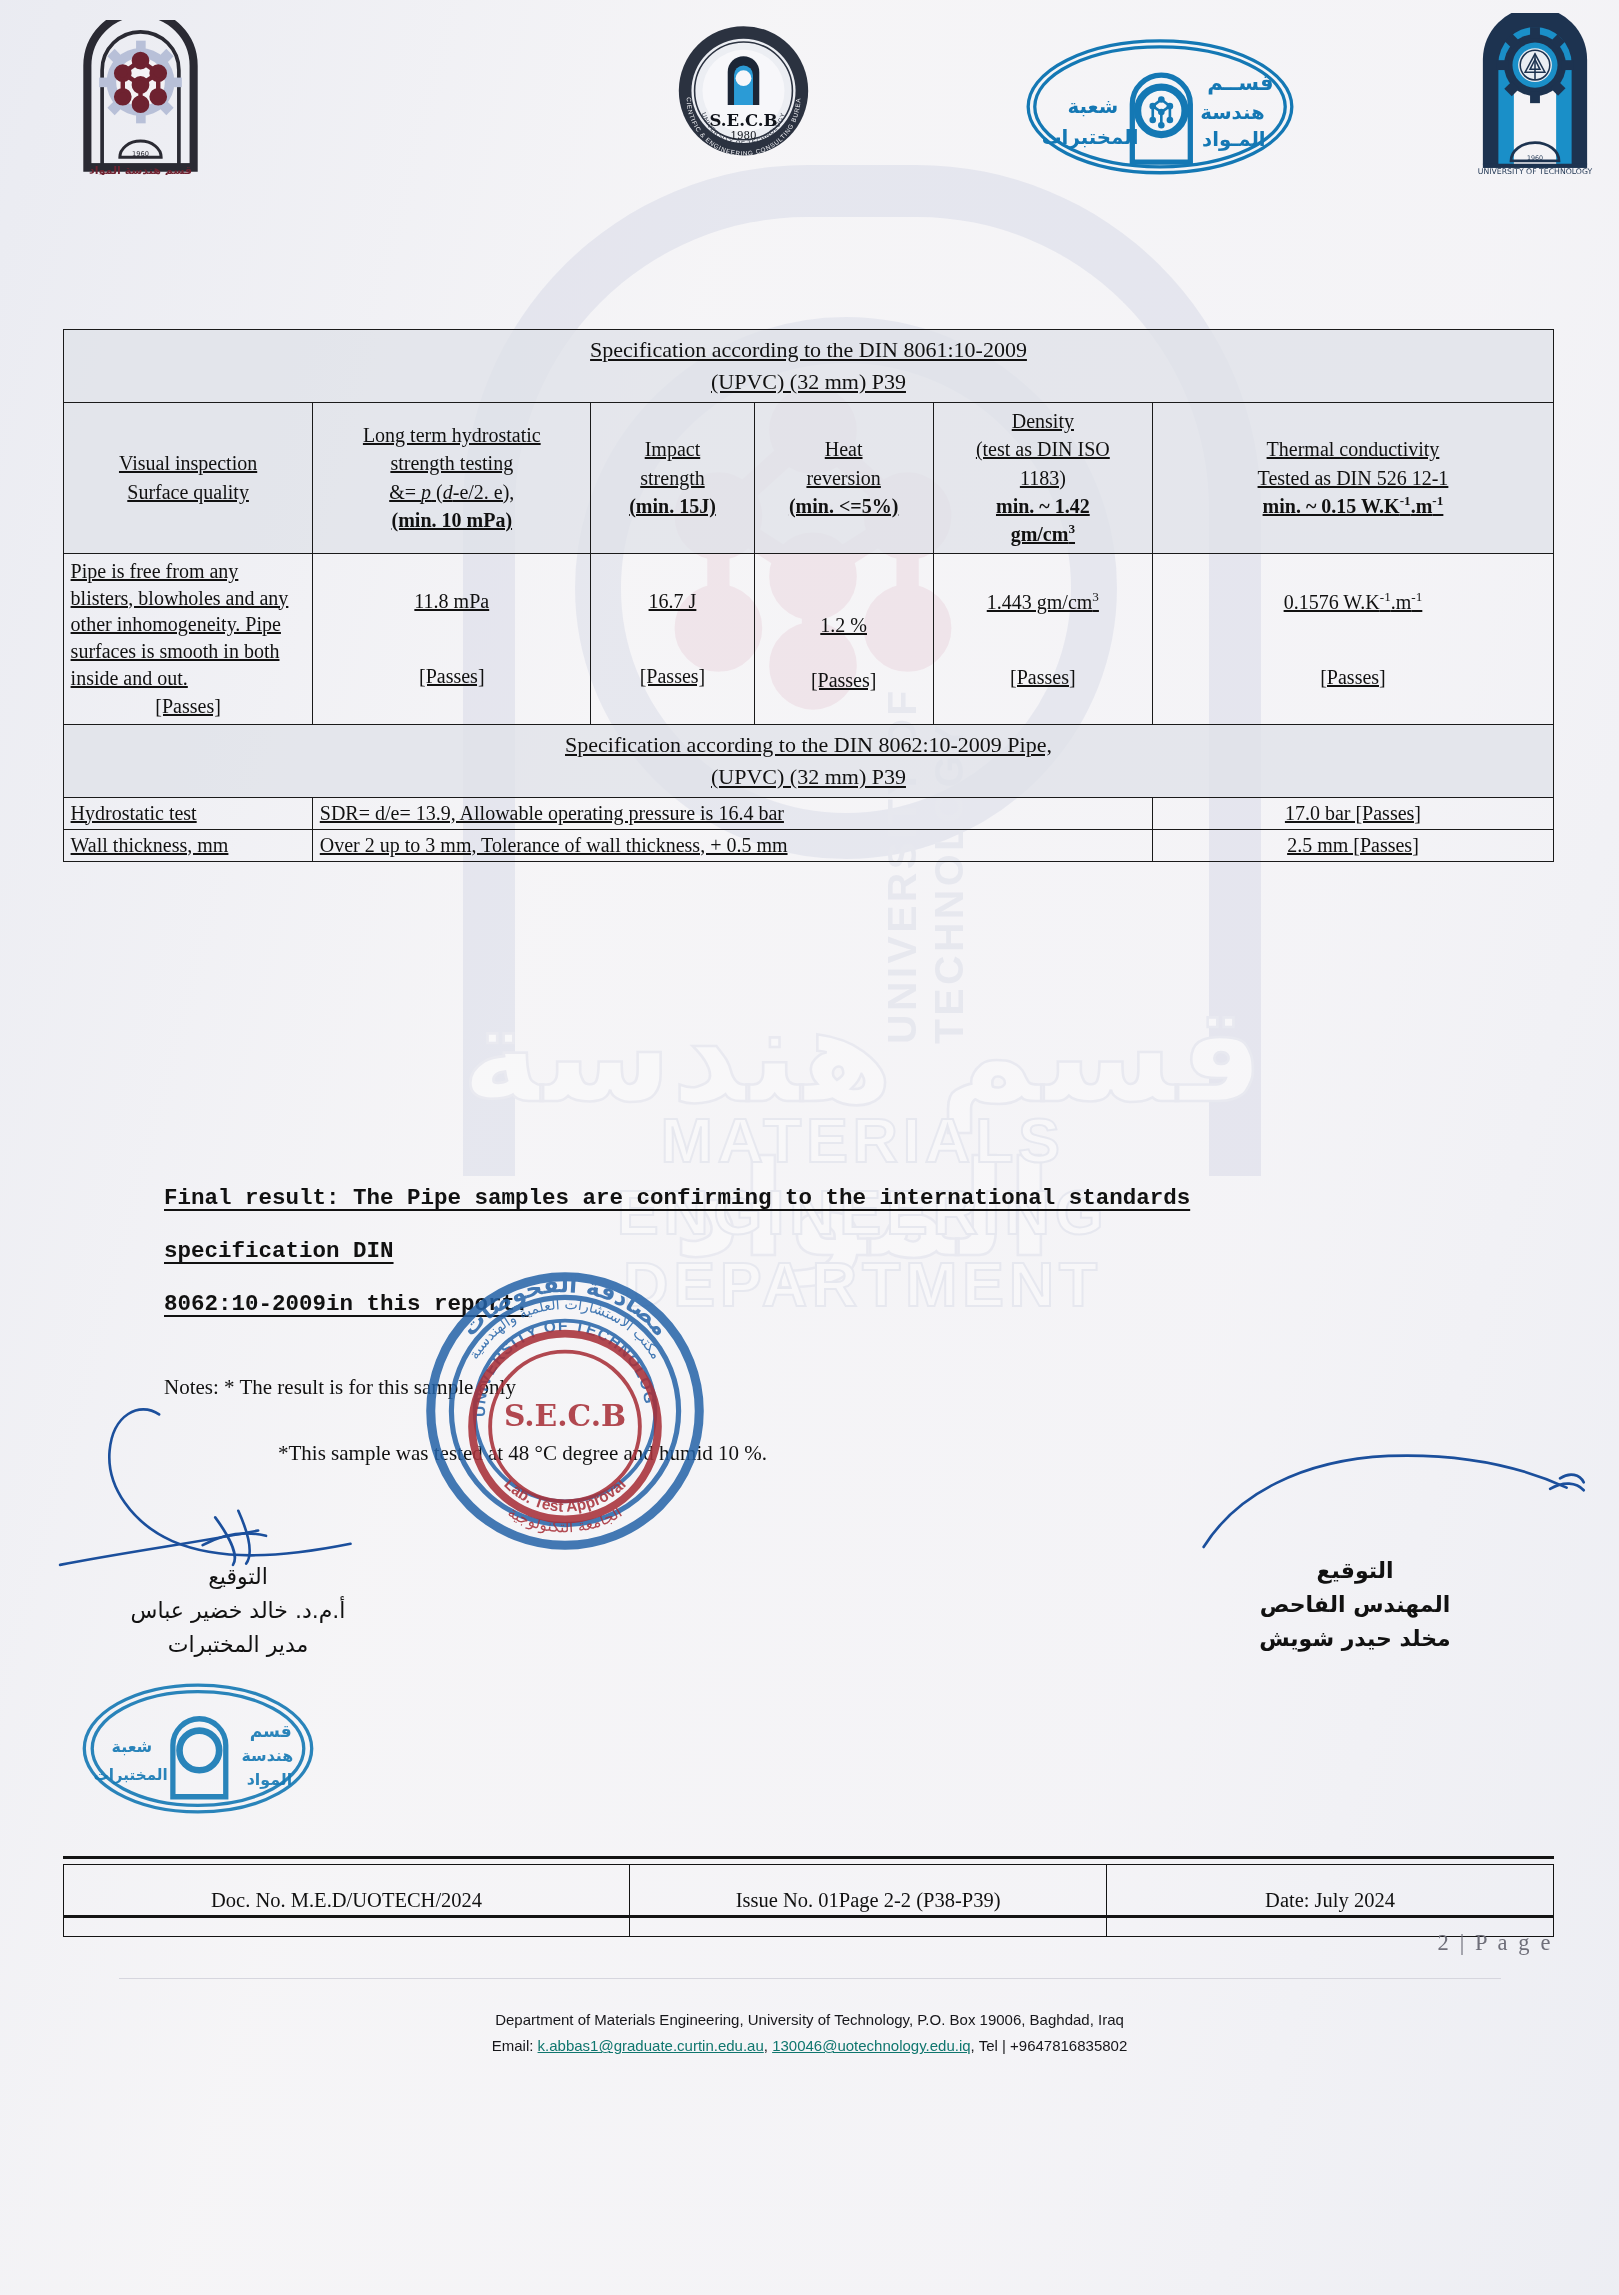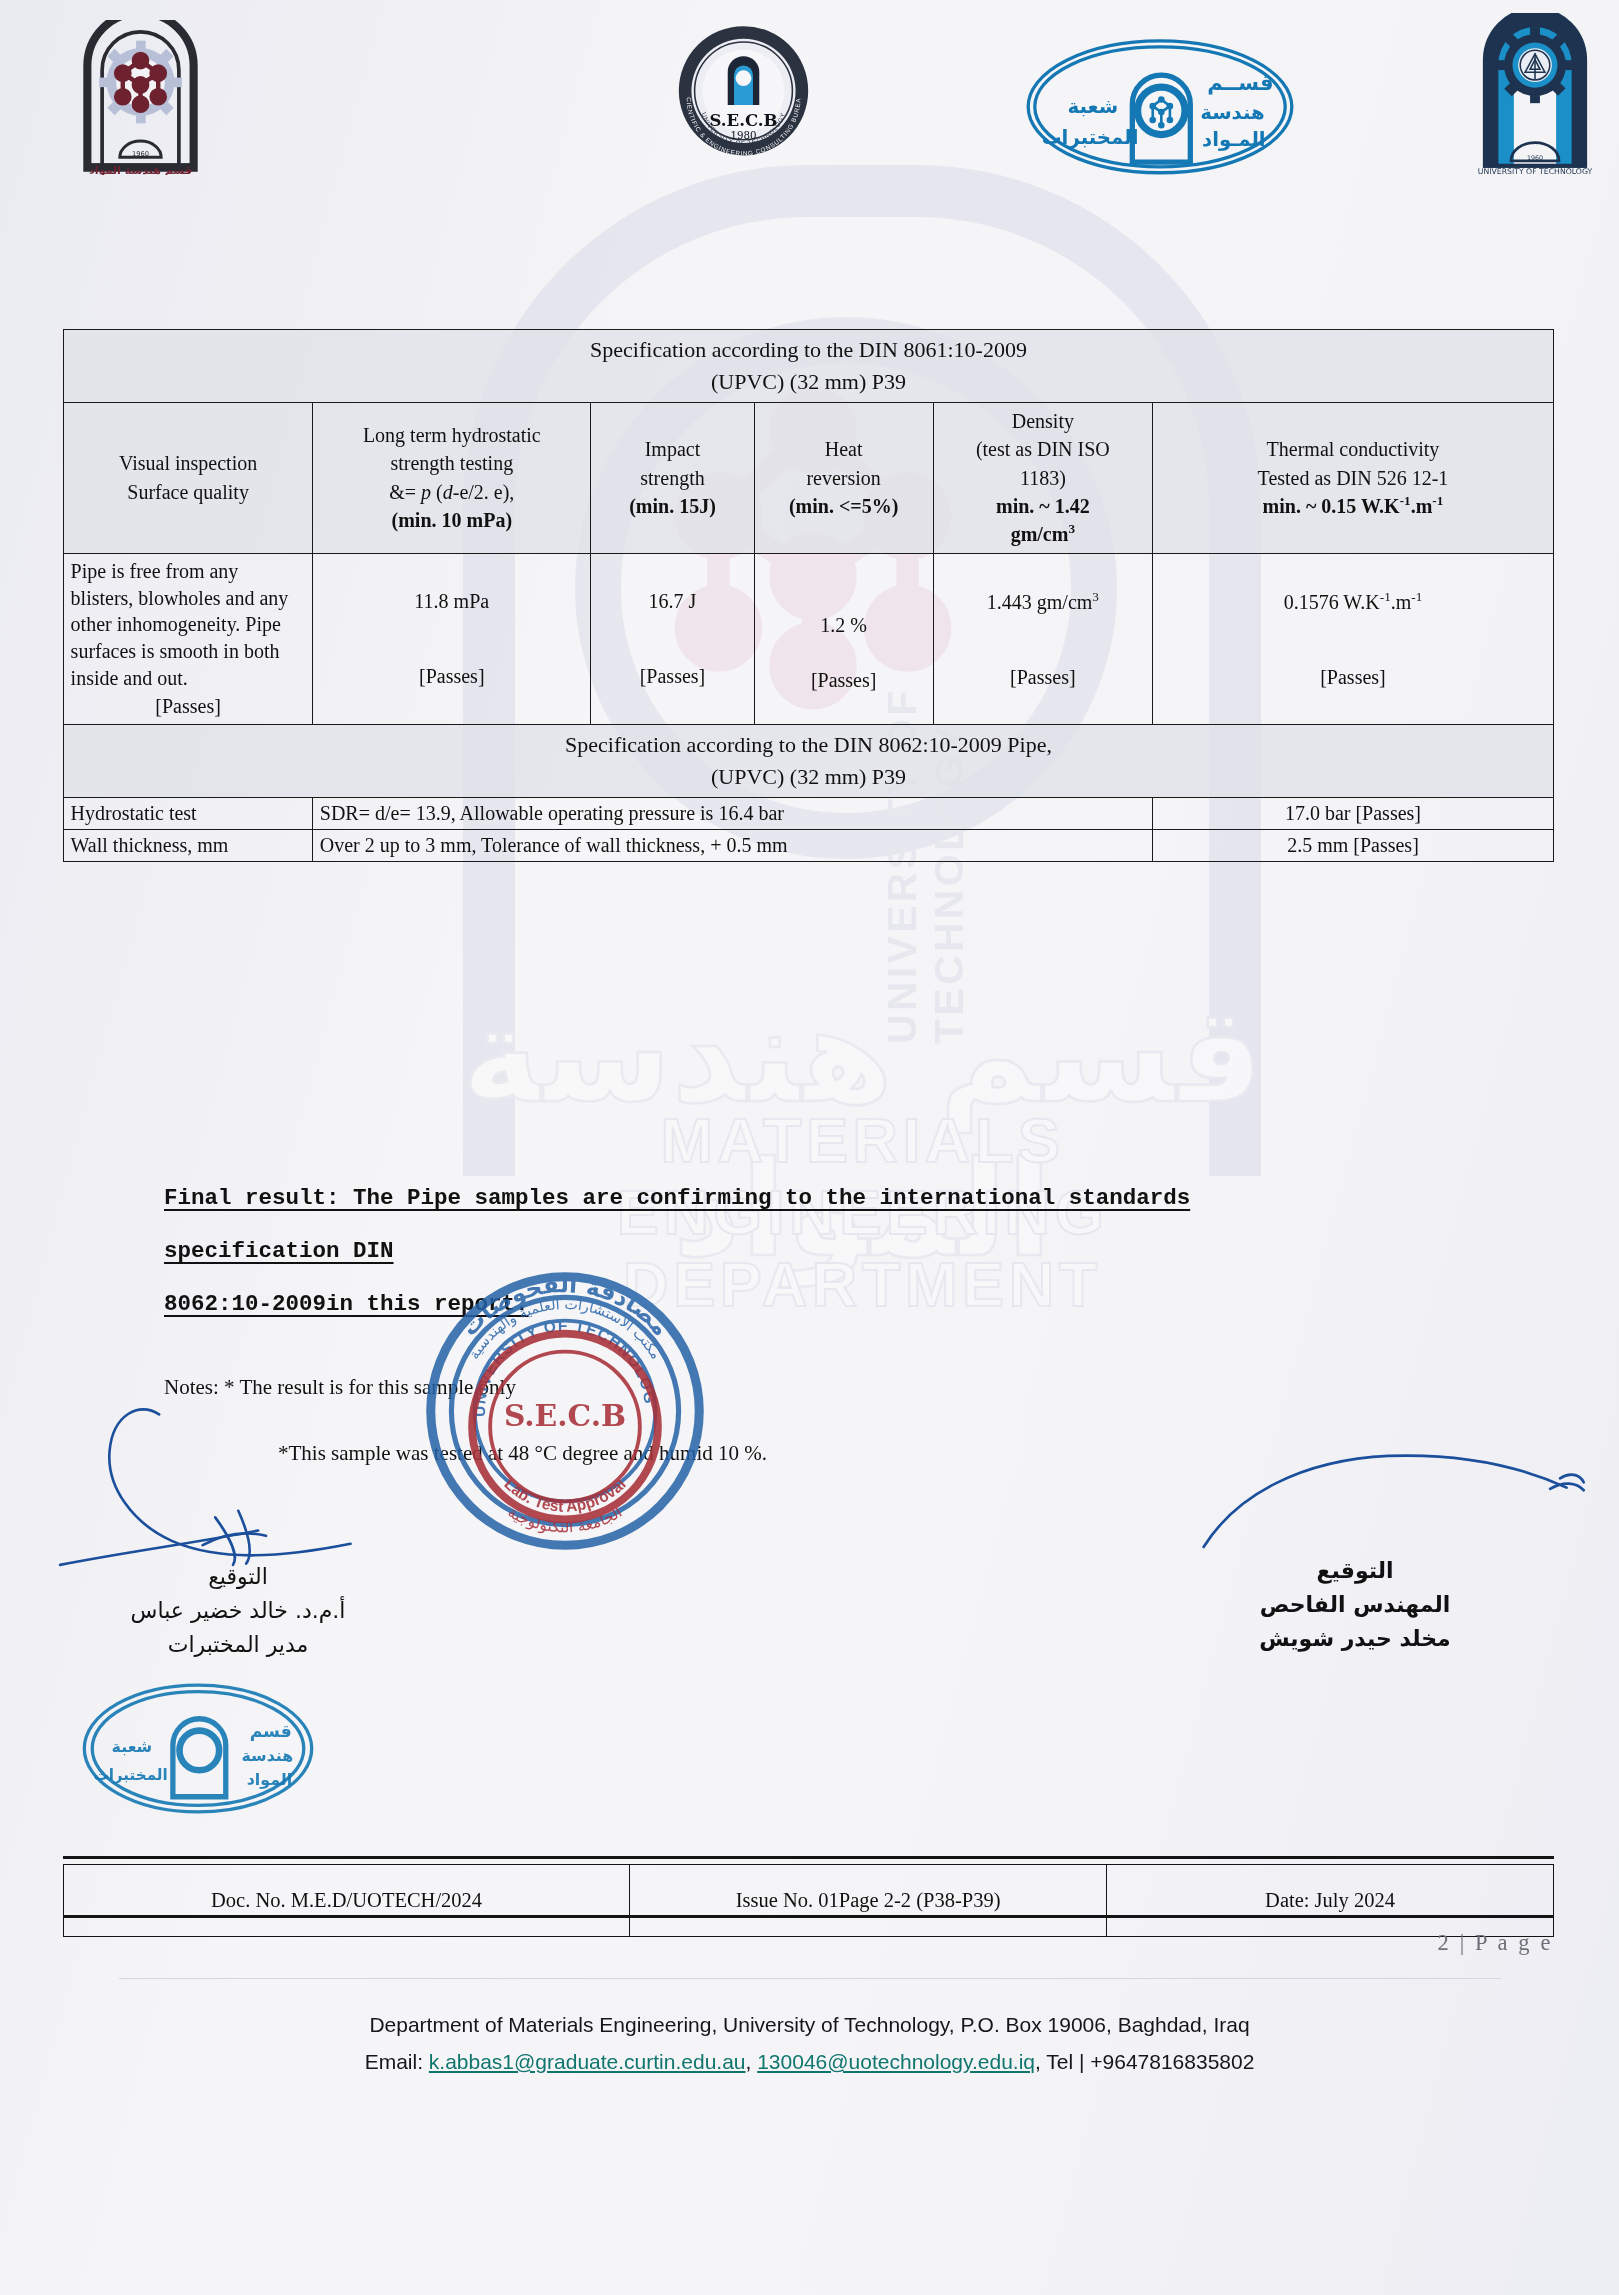--- a/index.html
+++ b/index.html
@@ -69,20 +69,21 @@
     position:absolute; left:63px; top:329px; width:1491px;
     border-collapse:collapse;
     font-size:20px;
     background:transparent;
   }
   table.main td{
     border:1.3px solid #1a1a1a;
     padding:4px 6.6px;
     vertical-align:middle;
     background:rgba(255,255,255,0.0);
+    text-decoration:underline;
   }
   .hdr-band{ background:rgba(223,226,232,.75) !important; }
   .c{ text-align:center; }
   .b{ font-weight:bold; }
   .title-cell{ font-size:22px; line-height:1.45; padding:9.3px 0 10.6px; }
   .colhead{ font-size:20px; line-height:1.42; padding:9.3px 5.3px; height:126px;}
   .datarow td{ height:162px; }
   .vis-cell{ font-size:20px; line-height:1.34; vertical-align:top; padding-top:9.3px; }
   .vis-pass{ text-align:center; display:block; margin-top:1.3px;}
   .val{ display:block; }
@@ -123,21 +124,21 @@
   table.docbar td{ border:1.3px solid #141414; padding:24px 0; text-align:center; }
   .docbar-top{ position:absolute; left:63px; top:1856px; width:1491px; height:3.3px; background:#141414;}
   .docbar-bot{ position:absolute; left:63px; top:1915px; width:1491px; height:3.3px; background:#141414;}
 
   .pagenum{
     position:absolute; right:66px; top:1930px;
     font-size:22.5px; color:#6f6f7a; letter-spacing:2.6px;
   }
   .foot{
     position:absolute; left:0; top:2007px; width:1619px; text-align:center;
-    font-family:"Liberation Sans", sans-serif; font-size:21px; color:#16161a; line-height:1.75;
+    font-family:"Liberation Sans", sans-serif; font-size:15px; color:#16161a; line-height:1.75;
   }
   .foot a{ color:#0f766e; text-decoration:underline; }
   .hrline{ position:absolute; left:119px; top:1978px; width:1382px; height:0.7px; background:#d6d6de; }
 
   
   .stamp-round{ position:absolute; left:423px; top:1269px; width:284px; height:284px; }
   .stamp-oval-bottom{ position:absolute; left:79px; top:1679px; width:238px; height:139px; }
 </style>
 </head>
 <body>

